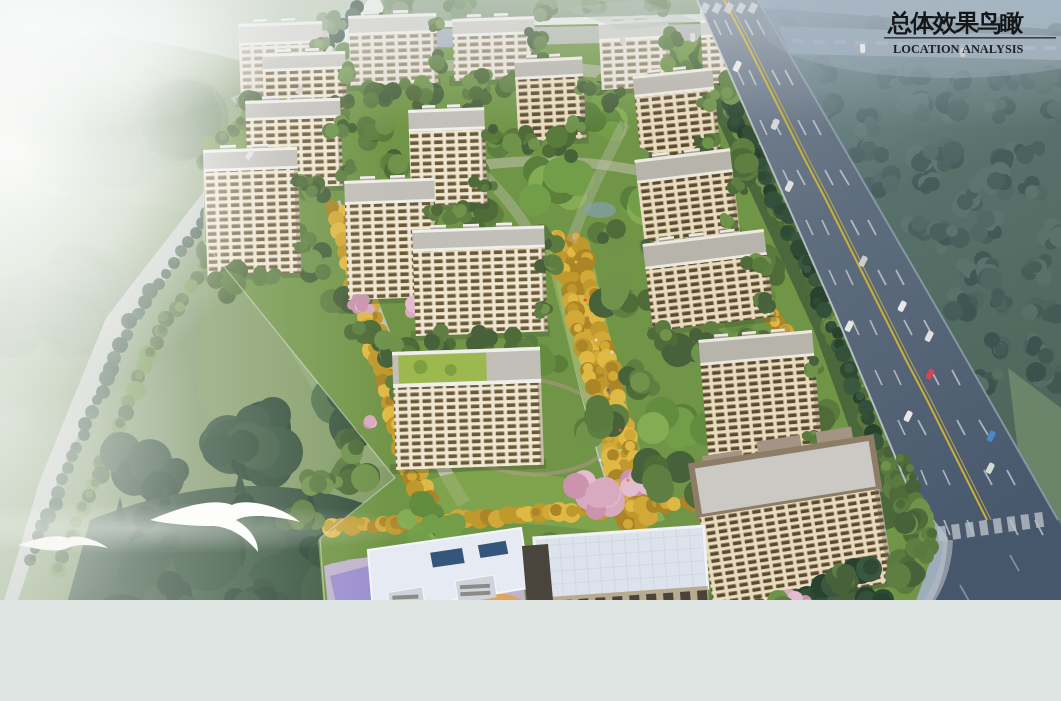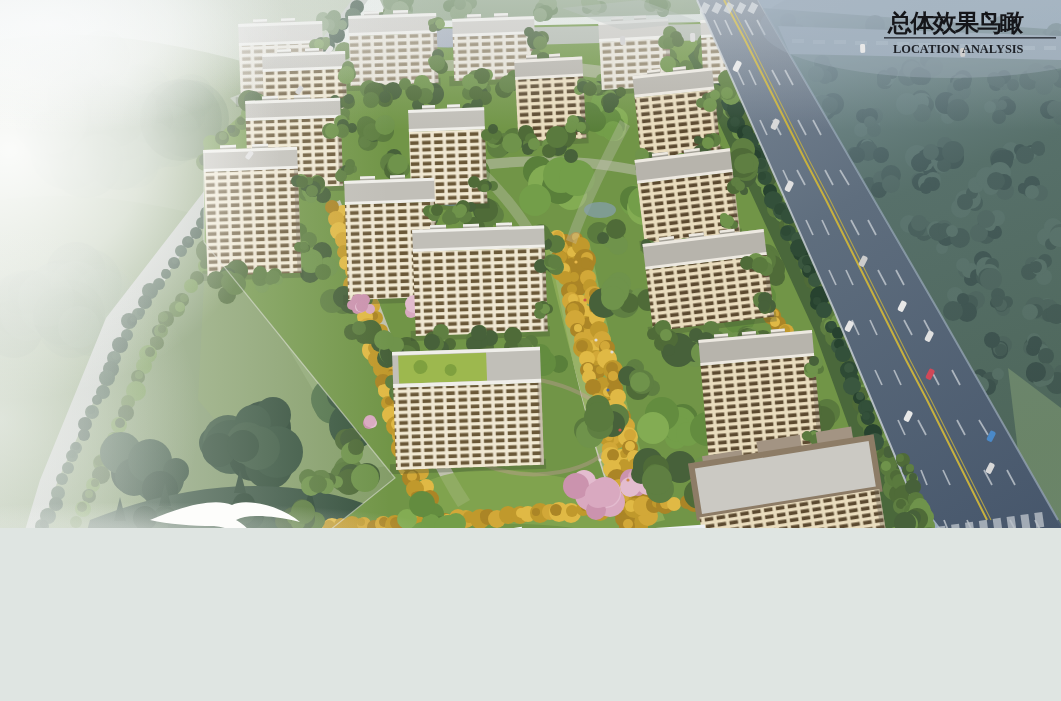--- a/index.html
+++ b/index.html
@@ -1,14 +1,14 @@
 <!DOCTYPE html>
 <html><head><meta charset="utf-8"><title>aerial</title><style>
 html,body{margin:0;padding:0;background:#dfe5e2;}
-#stage{position:relative;width:1061px;height:528px;overflow:hidden;font-family:"Liberation Sans",sans-serif;}
+#stage{position:relative;width:1061px;height:600px;overflow:hidden;font-family:"Liberation Sans",sans-serif;}
 </style></head><body>
 <div id="stage">
 <svg width="1061" height="701" viewBox="0 0 1061 701" xmlns="http://www.w3.org/2000/svg">
 <defs>
 <linearGradient id="bgGrad" x1="0" y1="0" x2="1" y2="0.35">
           <stop offset="0" stop-color="#eef1ee"></stop>
           <stop offset="0.55" stop-color="#dfe5de"></stop>
           <stop offset="0.78" stop-color="#a7b5bd"></stop>
           <stop offset="1" stop-color="#9cadbc"></stop>
         </linearGradient>

